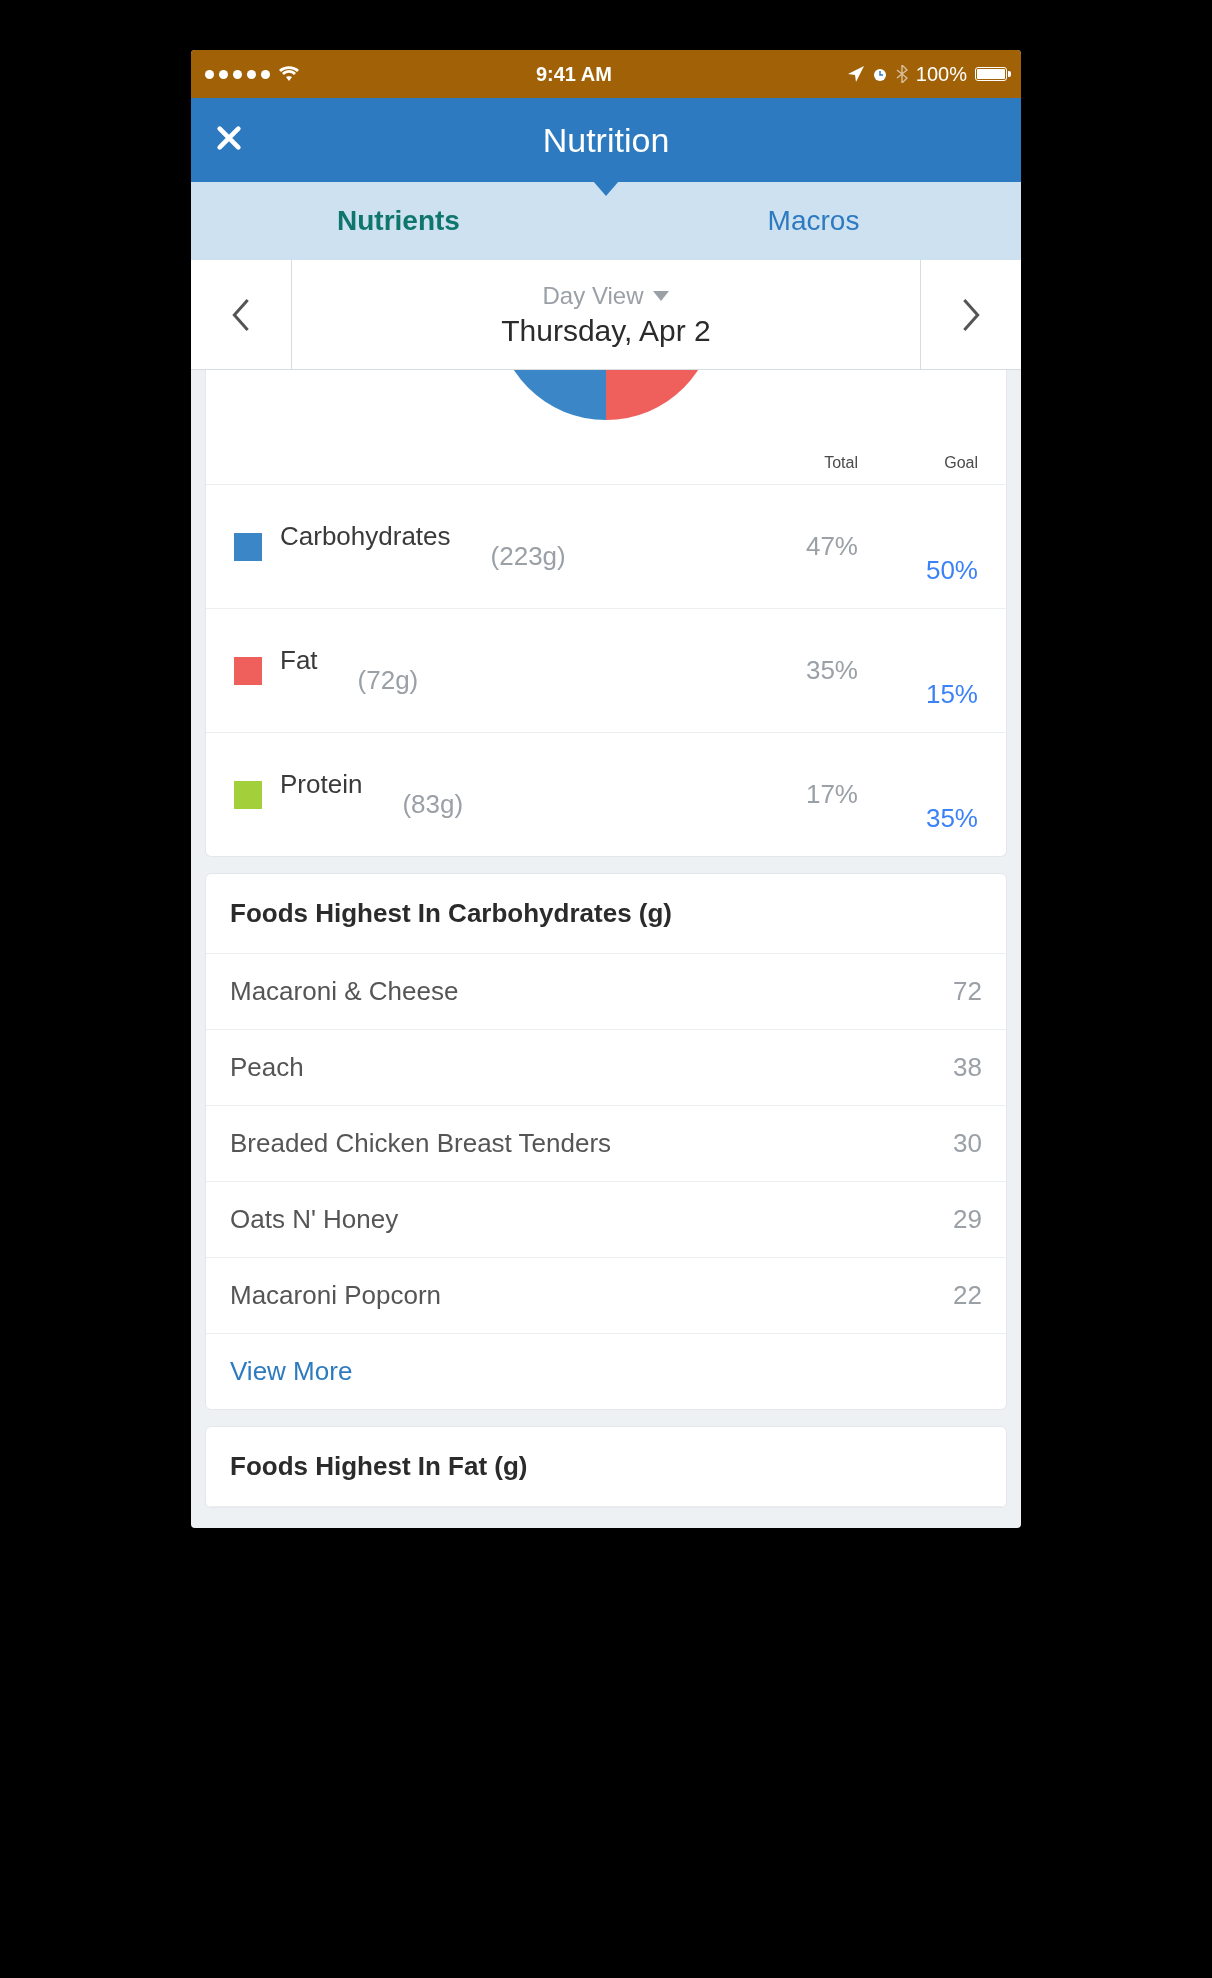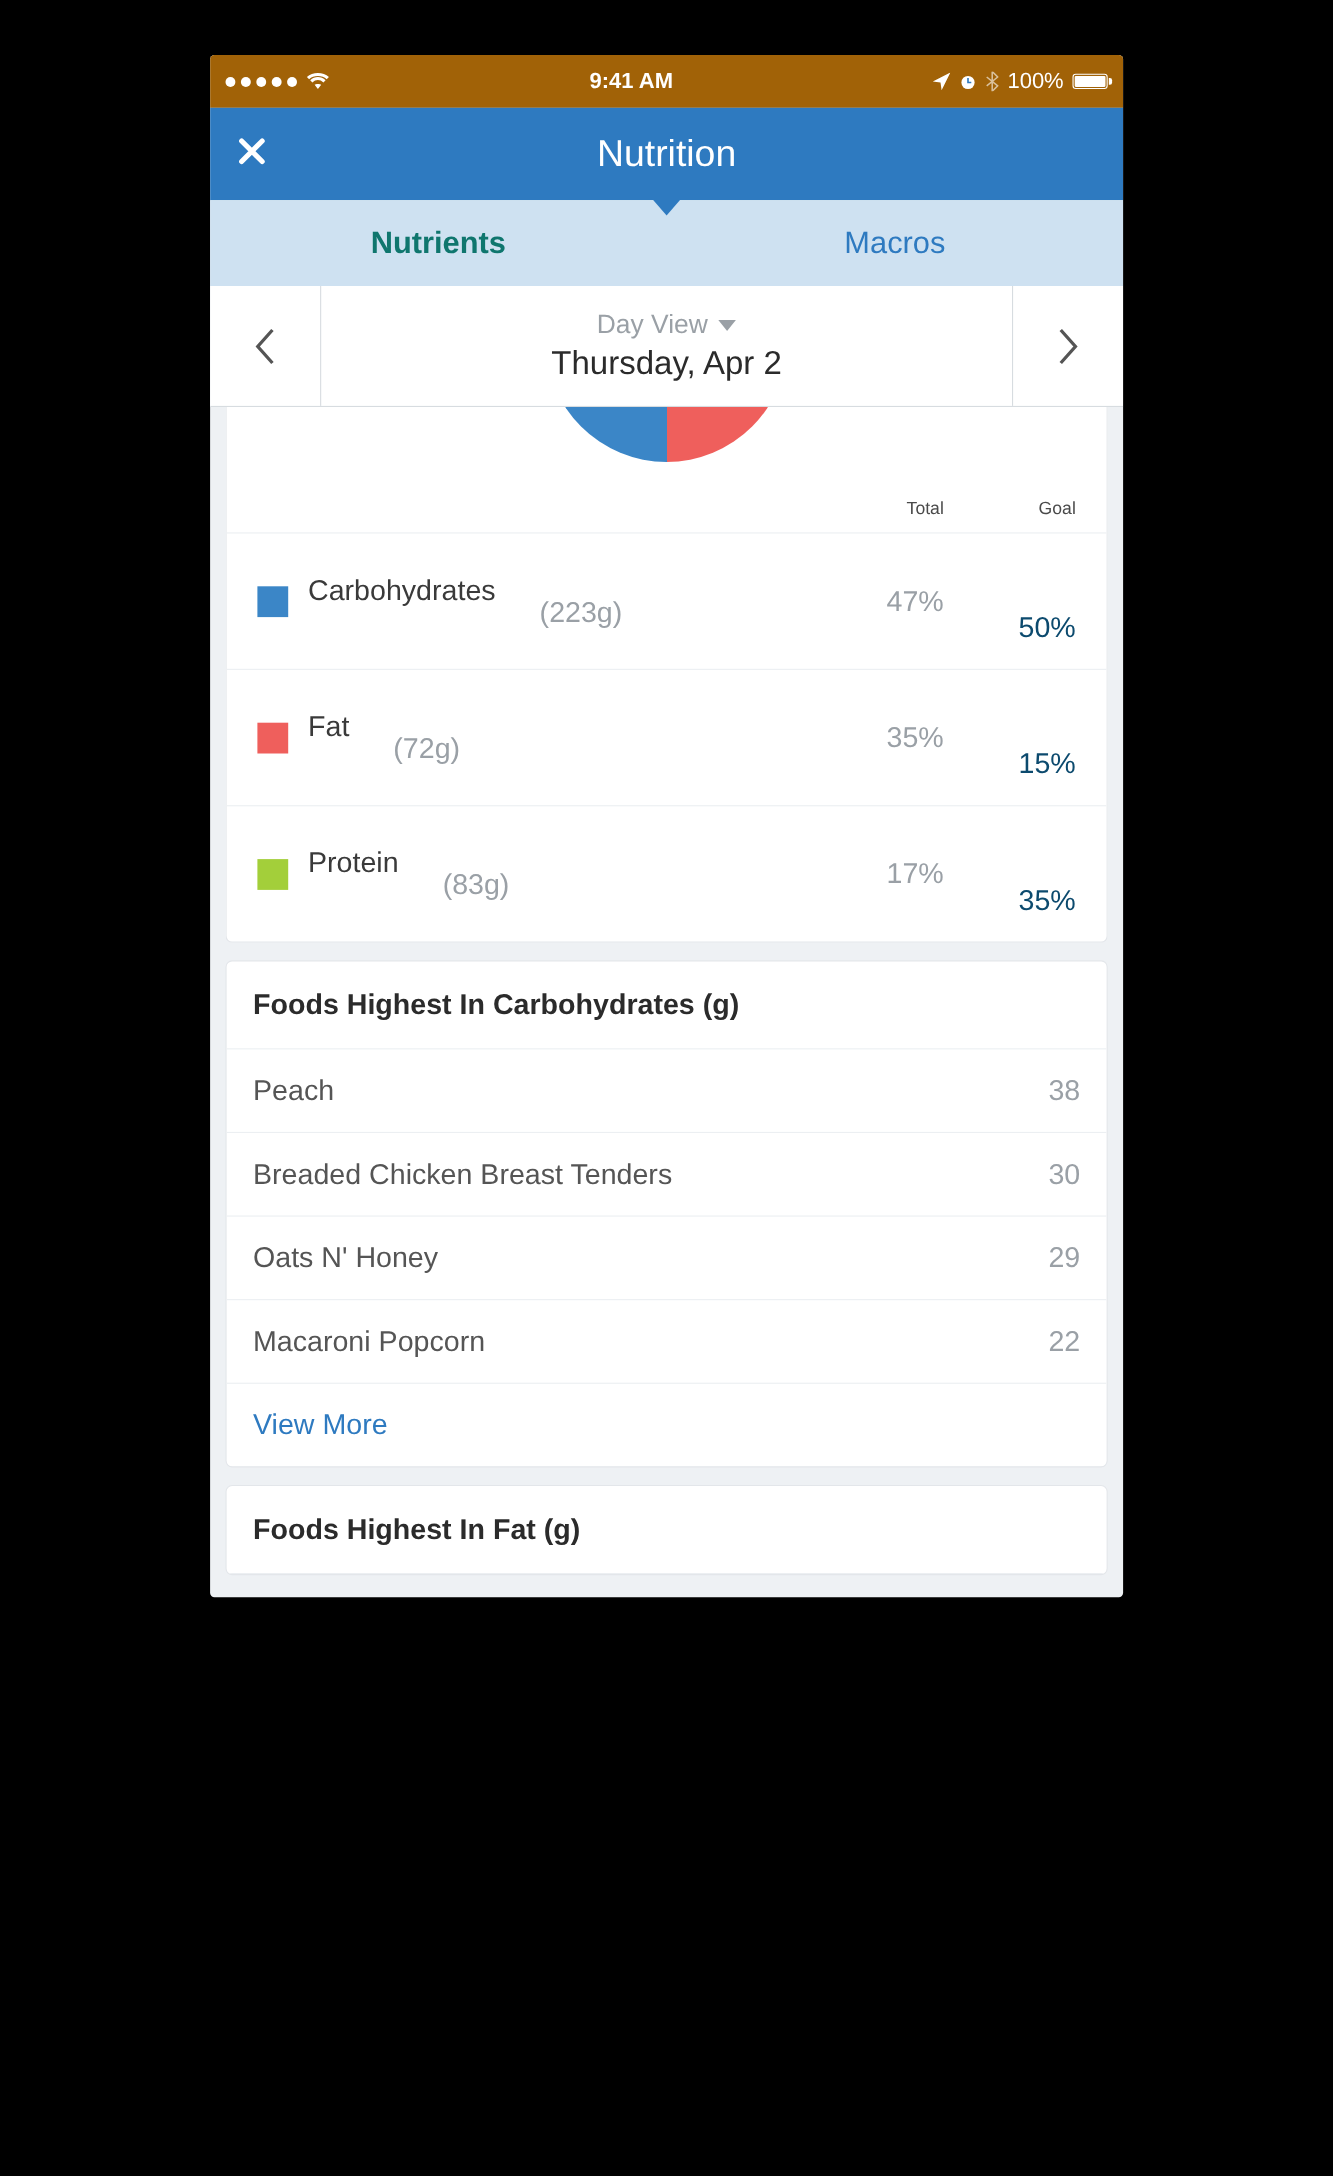--- a/index.html
+++ b/index.html
@@ -153,21 +153,21 @@
     border-top:1px solid #eceff2;
     font-size:26px;
   }
   .swatch { width:28px; height:28px; margin-right:18px; }
   .sw-blue { background:#3b86c7; }
   .sw-red  { background:#ef5f5c; }
   .sw-green{ background:#a3cf3a; }
   .macro-name { color:#3a3a3a; }
   .macro-grams { color:#9aa0a6; margin-left:6px;margin-top:20px; }
   .macro-total { width:120px; text-align:right; color:#9aa0a6; }
-  .macro-goal  { width:120px; text-align:right; color:#0c4a6e;margin-top:48px; }
+  .macro-goal  { width:120px; text-align:right; color:#3b82f6;margin-top:48px; }
   .macro-flex  { flex:1; display:flex;gap:34px; }
 
   
   .card-title {
     padding: 24px 24px;
     font-size:26px; font-weight:600; color:#2b2b2b;
     border-bottom:1px solid #eceff2;
   }
   .food-row {
     display:flex; align-items:center; justify-content:space-between;
@@ -300,20 +300,24 @@
           <span class="macro-grams">(83g)</span>
         </span>
         <span class="macro-total">17%</span>
         <span class="macro-goal">35%</span>
       </div>
     </div>
 
     <div class="card">
       <div class="card-title">Foods Highest In Carbohydrates (g)</div>
       <div class="food-row">
+        <span>Macaroni &amp; Cheese</span>
+        <span class="food-val">72</span>
+      </div>
+      <div class="food-row">
         <span>Peach</span>
         <span class="food-val">38</span>
       </div>
       <div class="food-row">
         <span>Breaded Chicken Breast Tenders</span>
         <span class="food-val">30</span>
       </div>
       <div class="food-row">
         <span>Oats N' Honey</span>
         <span class="food-val">29</span>

